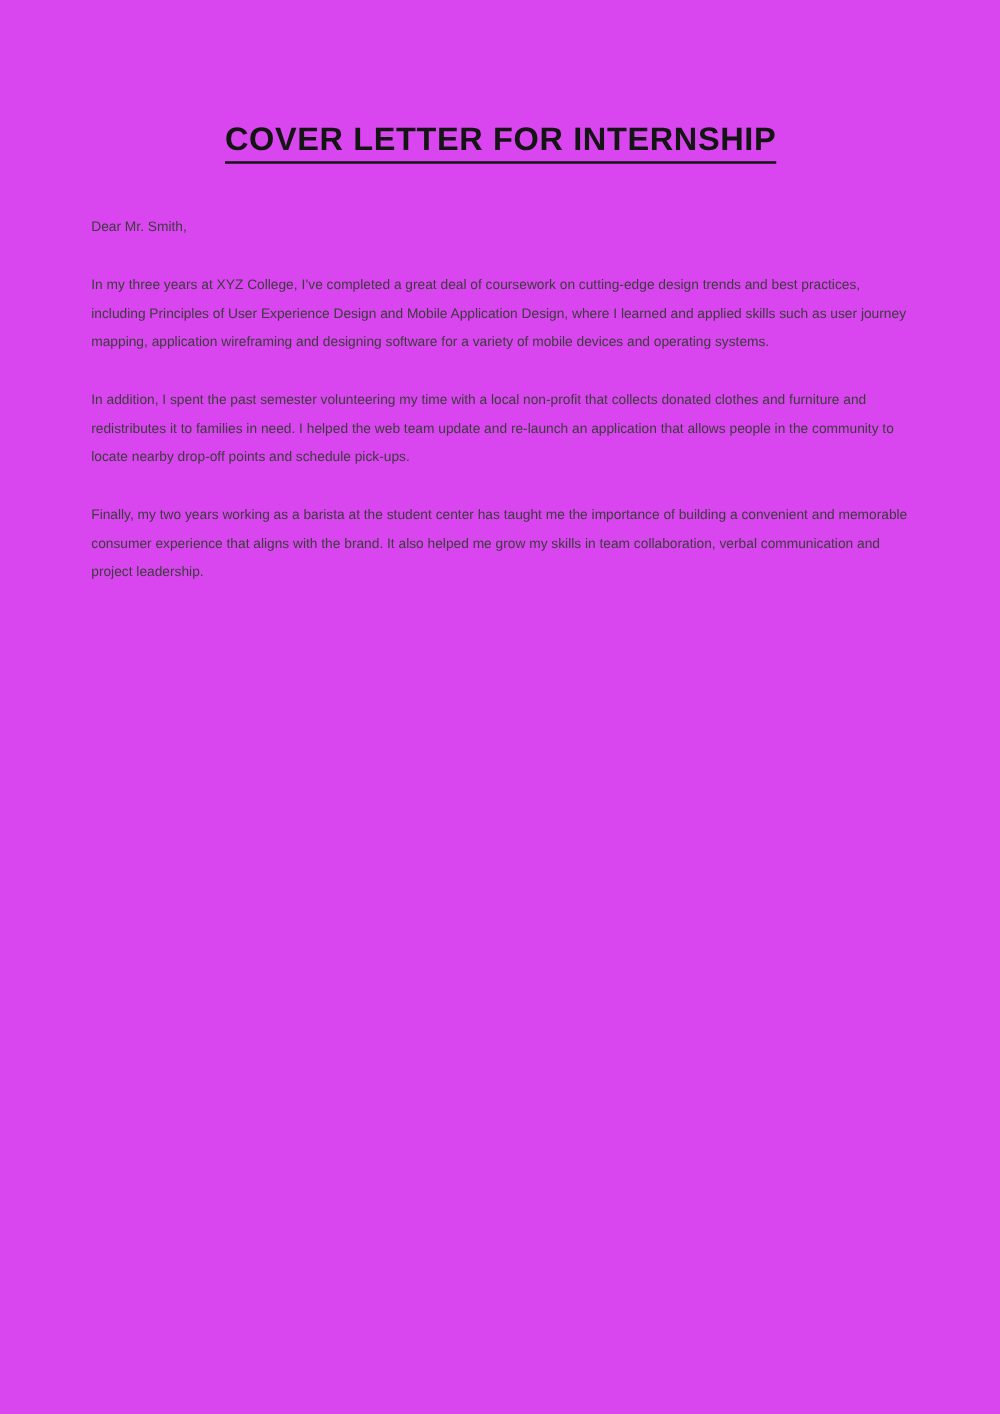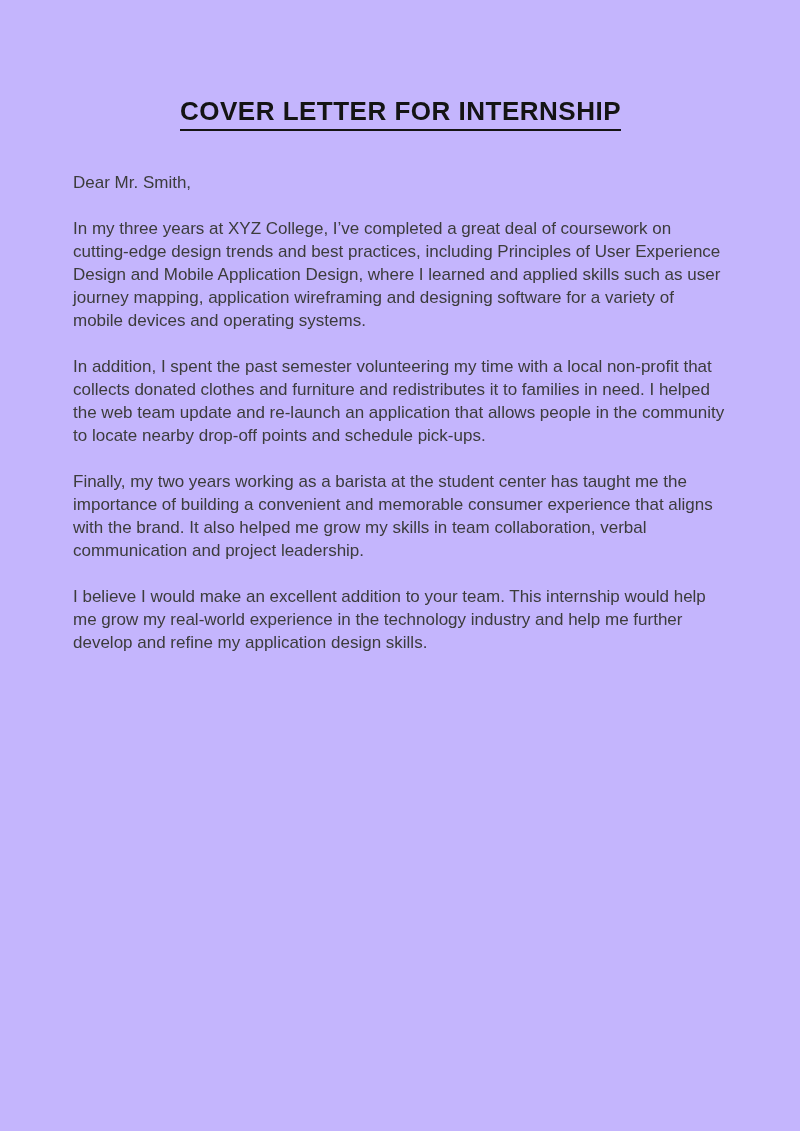--- a/index.html
+++ b/index.html
@@ -5,21 +5,21 @@
   html, body {
     margin: 0;
     padding: 0;
     background: #ffffff;
   }
   .page {
     position: relative;
     width: 800px;
     height: 1131px;
     margin: 0 auto;
-    background: #c4b5fd;
+    background: #d946ef;
     box-sizing: border-box;
     padding: 96px 72px 0 73px;
     font-family: "Liberation Sans", sans-serif;
     color: #3c3c3c;
     overflow: hidden;
   }
   .title-wrap {
     text-align: center;
     margin: 0 0 40px 0;
   }
@@ -28,21 +28,21 @@
     font-size: 26px;
     font-weight: bold;
     letter-spacing: 0.5px;
     color: #141414;
     border-bottom: 2px solid #141414;
     padding-bottom: 2px;
     margin: 0;
     font-family: "Liberation Sans", sans-serif;
   }
   .letter-body p {
-    font-size: 17px;
+    font-size: 11px;
     line-height: 23px;
     margin: 0 0 23px 0;
     color: #3c3c3c;
   }
   .letter-body p.salutation { margin-bottom: 23px; }
   .letter-body p.signoff { margin-bottom: 23px; }
 </style>
 </head>
 <body>
 
@@ -54,18 +54,17 @@
   <div class="letter-body">
     <p class="salutation">Dear Mr. Smith,</p>
 
 
     <p>In my three years at XYZ College, I’ve completed a great deal of coursework on cutting-edge design trends and best practices, including Principles of User Experience Design and Mobile Application Design, where I learned and applied skills such as user journey mapping, application wireframing and designing software for a variety of mobile devices and operating systems.</p>
 
     <p>In addition, I spent the past semester volunteering my time with a local non-profit that collects donated clothes and furniture and redistributes it to families in need. I helped the web team update and re-launch an application that allows people in the community to locate nearby drop-off points and schedule pick-ups.</p>
 
     <p>Finally, my two years working as a barista at the student center has taught me the importance of building a convenient and memorable consumer experience that aligns with the brand. It also helped me grow my skills in team collaboration, verbal communication and project leadership.</p>
 
-    <p>I believe I would make an excellent addition to your team. This internship would help me grow my real-world experience in the technology industry and help me further develop and refine my application design skills.</p>
 
 
 
   </div>
 </div>
 
 </body></html>

